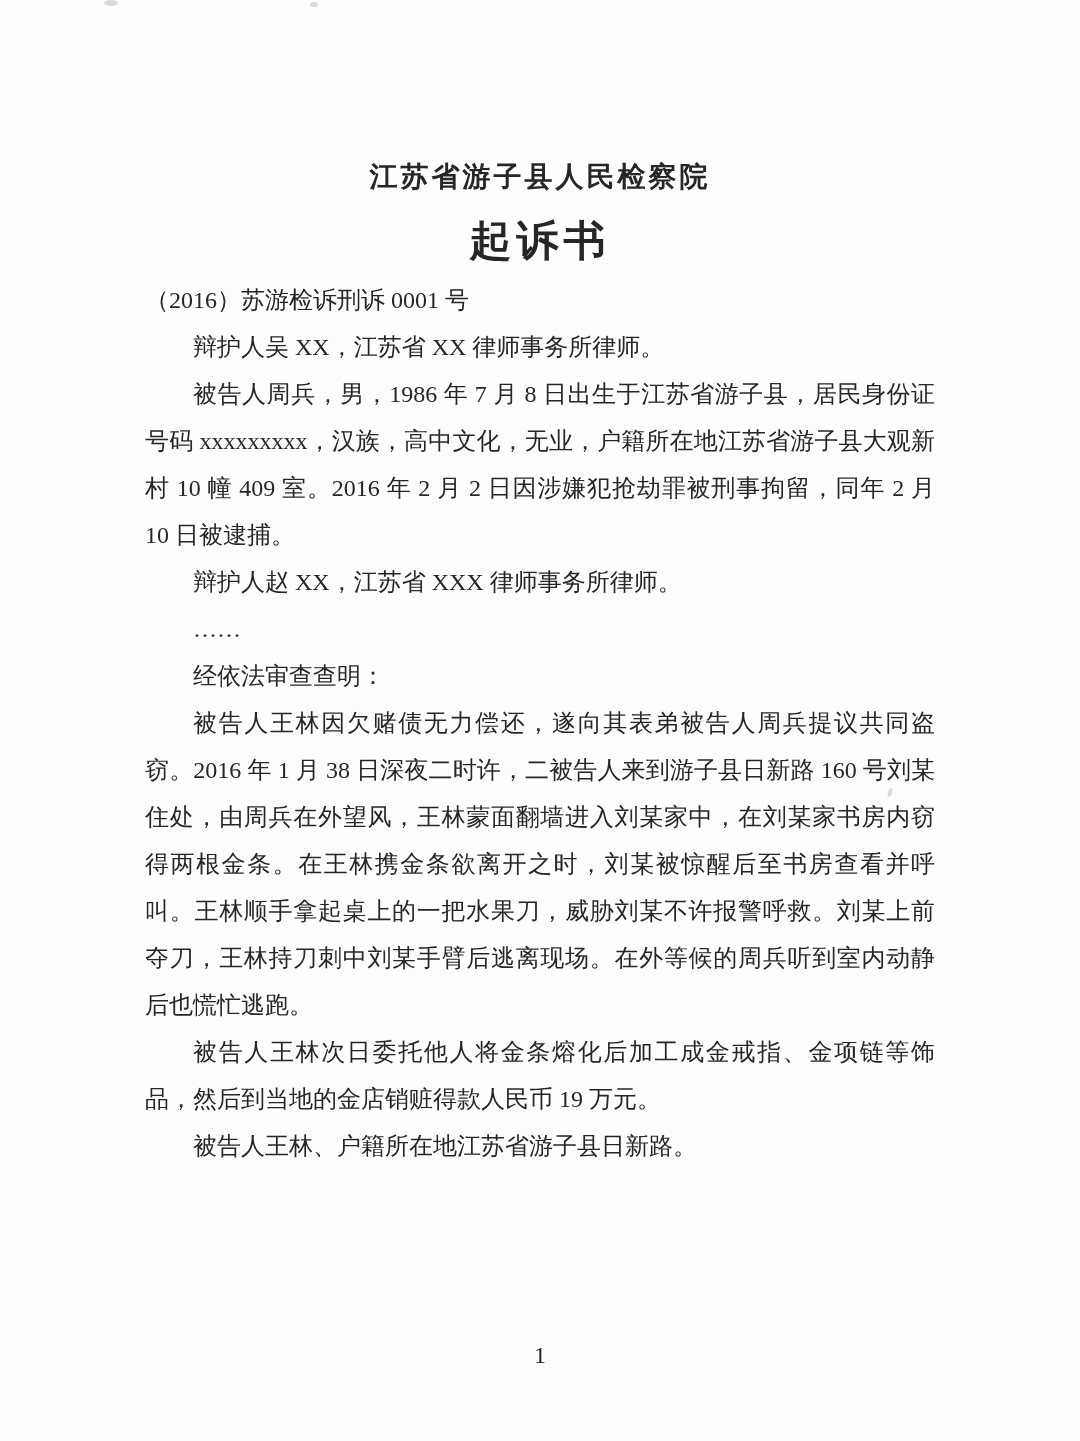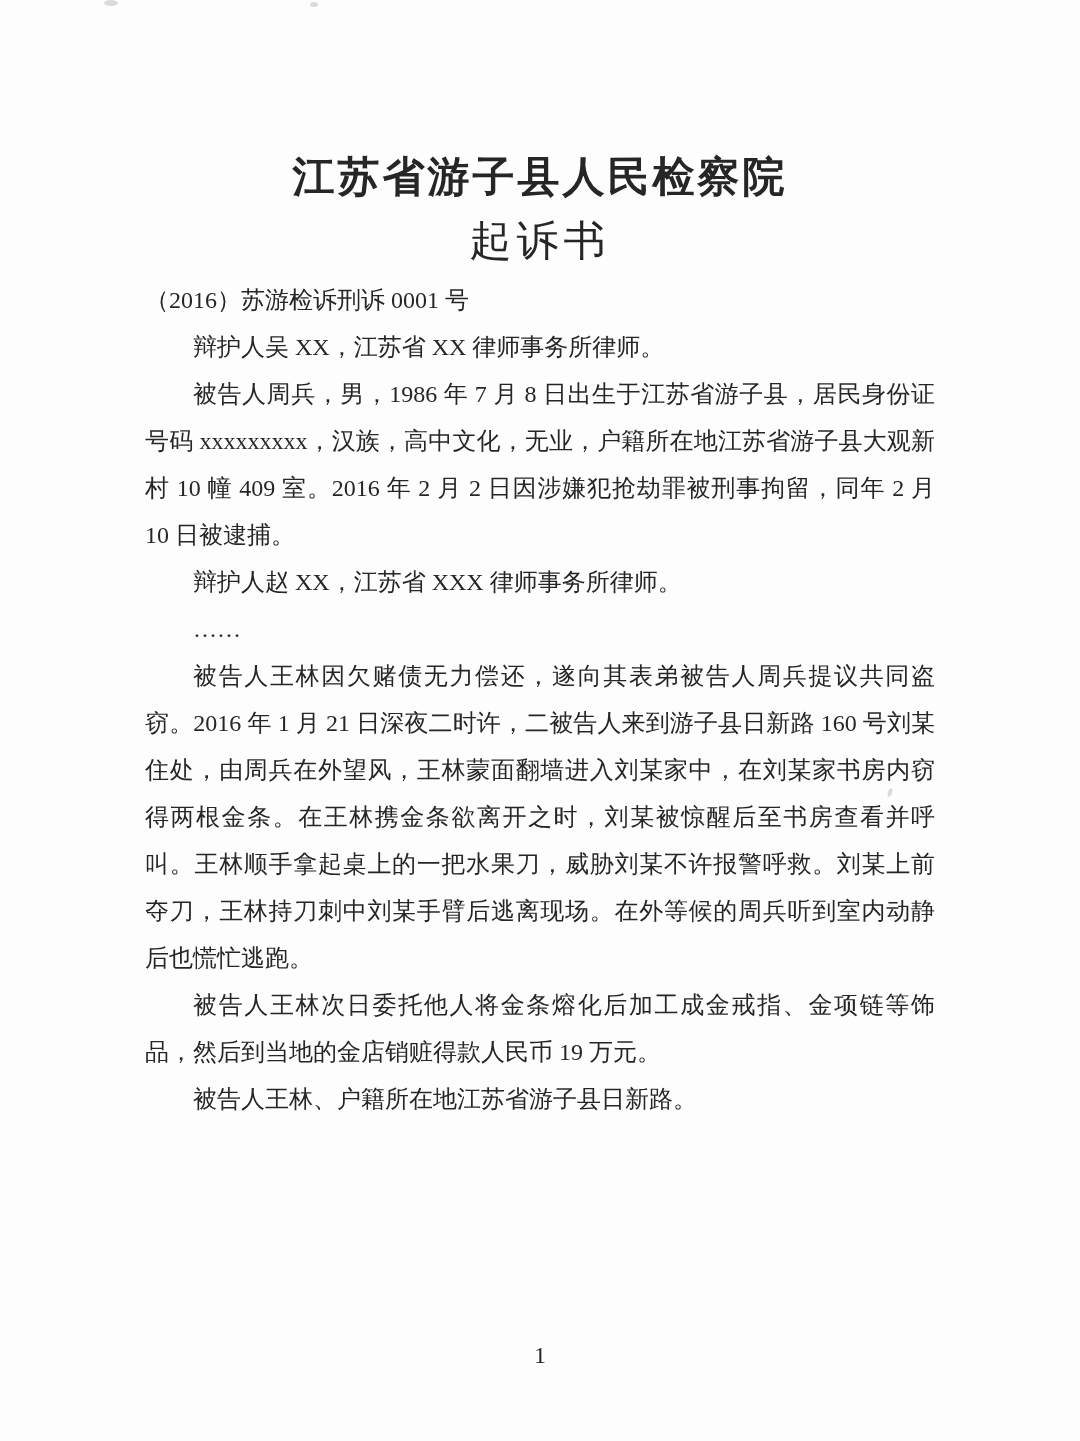--- a/index.html
+++ b/index.html
@@ -16,31 +16,31 @@
     color: #262626;
   }
   .page {
     box-sizing: border-box;
     width: 1080px;
     height: 1441px;
     padding: 152px 145px 0 145px;
     position: relative;
   }
   .doc-title {
-    font-size: 42px;
+    font-size: 28px;
     line-height: 50px;
     font-weight: 700;
     text-align: center;
     letter-spacing: 3px;
     margin: 0 0 14px 0;
   }
   .doc-subtitle {
     font-size: 42px;
     line-height: 50px;
-    font-weight: 400;
+    font-weight: 700;
     text-align: center;
     letter-spacing: 5px;
     margin: 0 0 18px 0;
   }
   .case-number {
     font-size: 24px;
     line-height: 32px;
     text-align: left;
     margin: 0 0 8px 0;
   }
@@ -85,20 +85,21 @@
 
   <h2 class="doc-subtitle">起诉书</h2>
 
   <div class="case-number">（2016）苏游检诉刑诉 0001 号</div>
 
   <div class="doc-body">
     <p>辩护人吴 XX，江苏省 XX 律师事务所律师。</p>
     <p>被告人周兵，男，1986 年 7 月 8 日出生于江苏省游子县，居民身份证号码 xxxxxxxxx，汉族，高中文化，无业，户籍所在地江苏省游子县大观新村 10 幢 409 室。2016 年 2 月 2 日因涉嫌犯抢劫罪被刑事拘留，同年 2 月 10 日被逮捕。</p>
     <p>辩护人赵 XX，江苏省 XXX 律师事务所律师。</p>
     <p>……</p>
-    <p>被告人王林因欠赌债无力偿还，遂向其表弟被告人周兵提议共同盗窃。2016 年 1 月 21 日深夜二时许，二被告人来到游子县日新路 160 号刘某住处，由周兵在外望风，王林蒙面翻墙进入刘某家中，在刘某家书房内窃得两根金条。在王林携金条欲离开之时，刘某被惊醒后至书房查看并呼叫。王林顺手拿起桌上的一把水果刀，威胁刘某不许报警呼救。刘某上前夺刀，王林持刀刺中刘某手臂后逃离现场。在外等候的周兵听到室内动静后也慌忙逃跑。</p>
+    <p>经依法审查查明：</p>
+    <p>被告人王林因欠赌债无力偿还，遂向其表弟被告人周兵提议共同盗窃。2016 年 1 月 38 日深夜二时许，二被告人来到游子县日新路 160 号刘某住处，由周兵在外望风，王林蒙面翻墙进入刘某家中，在刘某家书房内窃得两根金条。在王林携金条欲离开之时，刘某被惊醒后至书房查看并呼叫。王林顺手拿起桌上的一把水果刀，威胁刘某不许报警呼救。刘某上前夺刀，王林持刀刺中刘某手臂后逃离现场。在外等候的周兵听到室内动静后也慌忙逃跑。</p>
     <p>被告人王林次日委托他人将金条熔化后加工成金戒指、金项链等饰品，然后到当地的金店销赃得款人民币 19 万元。</p>
     <p>被告人王林、户籍所在地江苏省游子县日新路。</p>
   </div>
 
   <div class="page-number">1</div>
 
 </div>
 
 </body></html>

